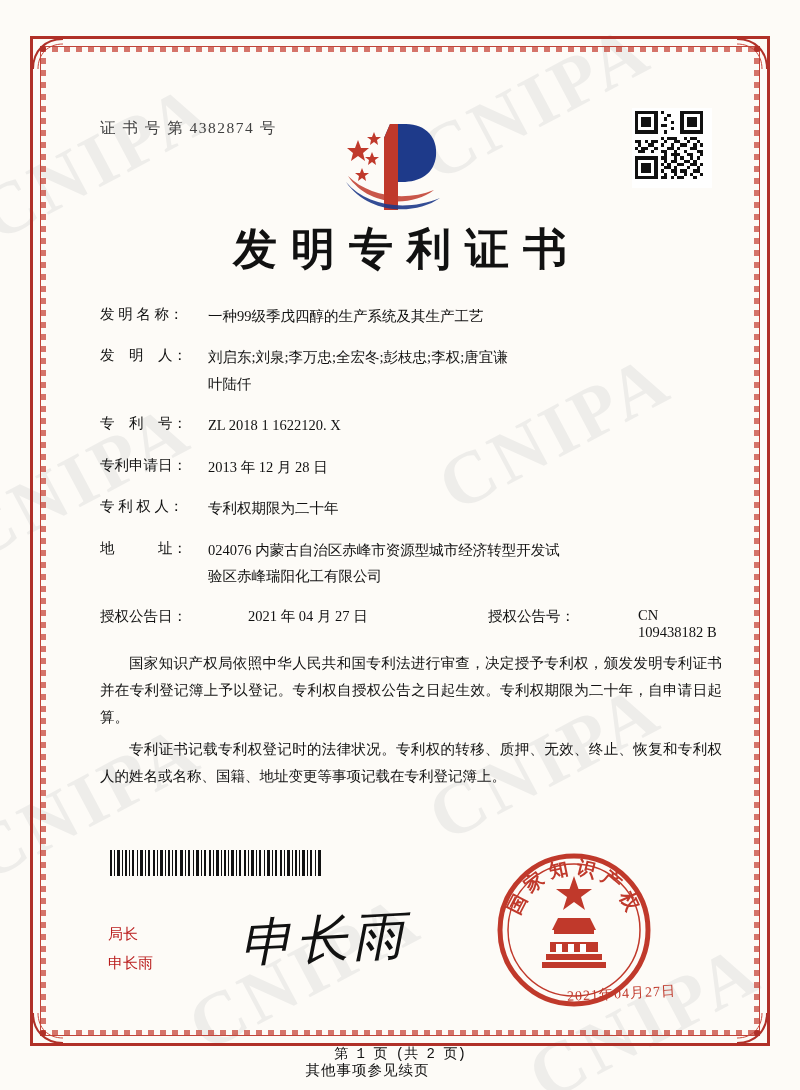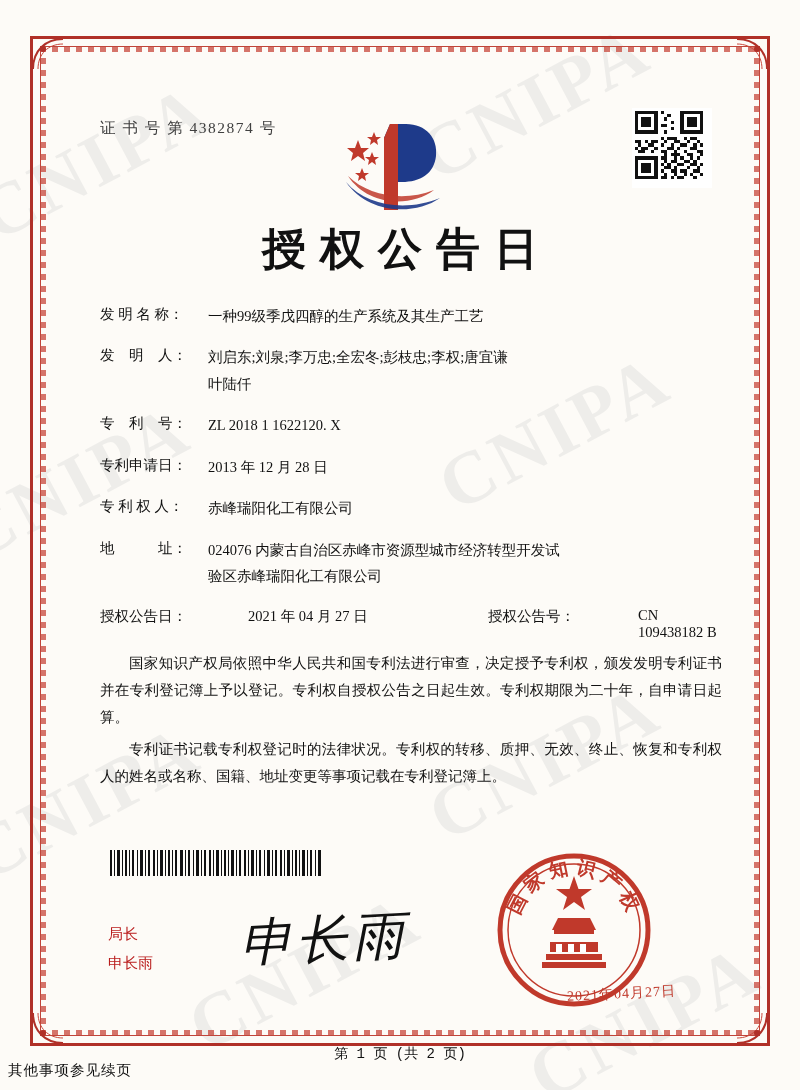--- a/index.html
+++ b/index.html
@@ -258,25 +258,25 @@
     font-size: 14px;
     color: #111;
     font-family: Liberation Mono, monospace;
   }
 
   .footer-note {
     position: absolute;
     left: 0;
     bottom: 10px;
     width: 735px;
+    text-align: center;
     font-size: 14.5px;
     color: #111;
     letter-spacing: 1px;
     z-index: 3;
-    margin-left: 8px;
   }
 </style>
 </head>
 <body>
 
 <div class="page">
 
   <div class="watermark-layer">
     <div class="wm" style="left:-30px; top:120px;">CNIPA</div>
     <div class="wm" style="left:410px; top:60px;">CNIPA</div>
@@ -428,21 +428,21 @@
         <path d="M20 58 C40 78 76 84 106 72 C82 90 40 88 20 58 Z" fill="#c0392b" opacity="0.85"></path>
         <g fill="#c0392b">
           <polygon points="30,22 33,30 41,30 35,35 37,43 30,38 23,43 25,35 19,30 27,30"></polygon>
           <polygon points="46,14 48,19 53,19 49,22 50,27 46,24 42,27 43,22 39,19 44,19"></polygon>
           <polygon points="44,34 46,39 51,39 47,42 48,47 44,44 40,47 41,42 37,39 42,39"></polygon>
           <polygon points="34,50 36,55 41,55 37,58 38,63 34,60 30,63 31,58 27,55 32,55"></polygon>
         </g>
       </svg>
     </div>
 
-    <div class="title">授权公告日</div>
+    <div class="title">发明专利证书</div>
 
     <div class="fields">
 
       <div class="field-row">
         <div class="field-label">发 明 名 称：</div>
         <div class="field-value">一种99级季戊四醇的生产系统及其生产工艺</div>
       </div>
 
       <div class="field-row tight">
         <div class="field-label">发　明　人：</div>
@@ -455,21 +455,21 @@
         <div class="field-value">ZL 2018 1 1622120. X</div>
       </div>
 
       <div class="field-row">
         <div class="field-label">专利申请日：</div>
         <div class="field-value">2013 年 12 月 28 日</div>
       </div>
 
       <div class="field-row">
         <div class="field-label">专 利 权 人：</div>
-        <div class="field-value">赤峰瑞阳化工有限公司</div>
+        <div class="field-value">专利权期限为二十年</div>
       </div>
 
       <div class="field-row tight">
         <div class="field-label">地　　　址：</div>
         <div class="field-value">024076 内蒙古自治区赤峰市资源型城市经济转型开发试</div>
       </div>
       <div class="cont-value">验区赤峰瑞阳化工有限公司</div>
 
       <div class="dual">
         <div class="left-label">授权公告日：</div>

